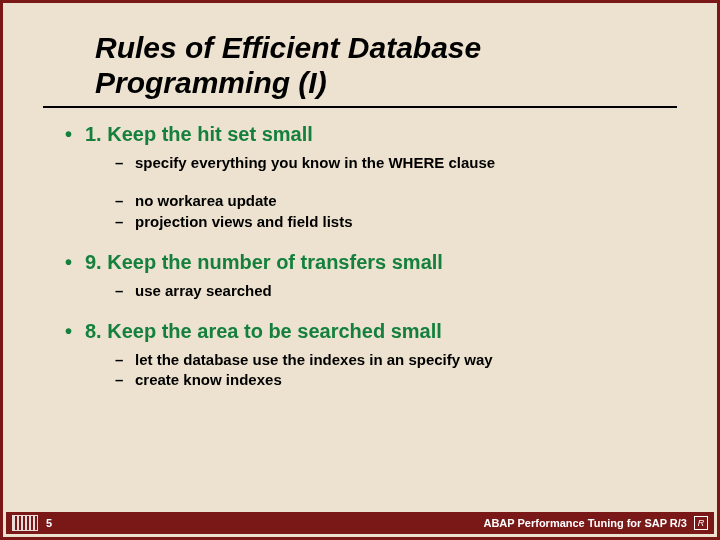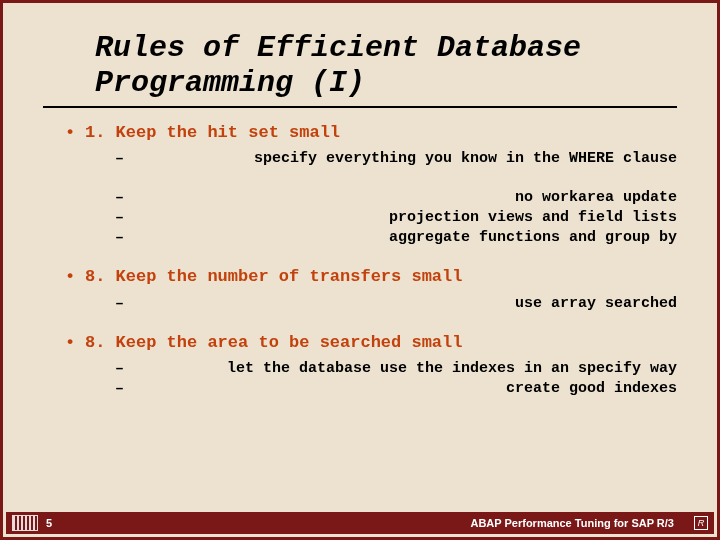--- a/index.html
+++ b/index.html
@@ -5,64 +5,62 @@
   * { margin: 0; padding: 0; box-sizing: border-box; }
   html, body { width: 720px; height: 540px; overflow: hidden; }
   body {
     font-family: Arial, Helvetica, sans-serif;
     background: #ece2cf;
     border: 3px solid #7a1818;
     position: relative;
   }
   .slide {
     padding: 28px 40px 0 40px;
-    font-family: Liberation Mono, monospace;
   }
   .title {
     font-size: 30px;
     font-weight: bold;
     font-style: italic;
     color: #000;
     margin-left: 52px;
     margin-bottom: 6px;
     line-height: 1.15;
   }
   .rule {
     border: none;
     border-top: 2px solid #000;
     margin: 0 0 14px 0;
   }
   ul.top { list-style: none; }
   ul.top > li {
     margin-bottom: 18px;
   }
   .lvl1 {
-    font-size: 17px;
+    font-size: 20px;
     font-weight: bold;
-    color: #c2410c;
+    color: #15803d;
     padding-left: 42px;
     position: relative;
     line-height: 1.25;
   }
   .lvl1::before {
     content: "•";
     position: absolute;
     left: 22px;
     top: 0;
     font-weight: bold;
   }
   ul.sub { list-style: none; margin-top: 6px; }
   .lvl2 {
     font-size: 15px;
     font-weight: bold;
     color: #000;
     padding-left: 92px;
     position: relative;
     line-height: 1.35;
-    text-align: right;
   }
   .lvl2::before {
     content: "–";
     position: absolute;
     left: 72px;
     top: 0;
     font-weight: bold;
   }
   .footer {
     position: absolute;
@@ -76,21 +74,21 @@
   }
   .footer .licon {
     width: 26px; height: 16px;
     margin-left: 6px; margin-right: 8px;
     background: repeating-linear-gradient(90deg,#fff 0 2px,transparent 2px 4px);
     border: 1px solid #fff;
     opacity: .85;
   }
   .footer .pagenum { font-weight: bold; }
   .footer .spacer { flex: 1; }
-  .footer .right { font-weight: bold; margin-right: 20px; }
+  .footer .right { font-weight: bold; margin-right: 7px; }
   .footer .ricon {
     width: 14px; height: 14px;
     border: 1px solid #fff;
     margin-right: 6px;
     display: flex; align-items: center; justify-content: center;
     font-size: 9px; font-style: italic;
   }
 </style>
 </head>
 <body>
@@ -102,34 +100,33 @@
     <li>
       <div class="lvl1">1. Keep the hit set small</div>
       <ul class="sub">
         <li class="lvl2">specify everything you know in the WHERE clause</li>
       </ul>
     </li>
     <li>
       <ul class="sub">
         <li class="lvl2">no workarea update</li>
         <li class="lvl2">projection views and field lists</li>
-        <li class="lvl2">aggregate functions and group by</li>
       </ul>
     </li>
     <li>
-      <div class="lvl1">8. Keep the number of transfers small</div>
+      <div class="lvl1">9. Keep the number of transfers small</div>
       <ul class="sub">
         <li class="lvl2">use array searched</li>
       </ul>
     </li>
     <li>
       <div class="lvl1">8. Keep the area to be searched small</div>
       <ul class="sub">
         <li class="lvl2">let the database use the indexes in an specify way</li>
-        <li class="lvl2">create good indexes</li>
+        <li class="lvl2">create know indexes</li>
       </ul>
     </li>
   </ul>
 </div>
 
 <div class="footer">
   <div class="licon"></div>
   <span class="pagenum">5</span>
   <span class="spacer"></span>
   <span class="right">ABAP Performance Tuning for SAP R/3</span>

